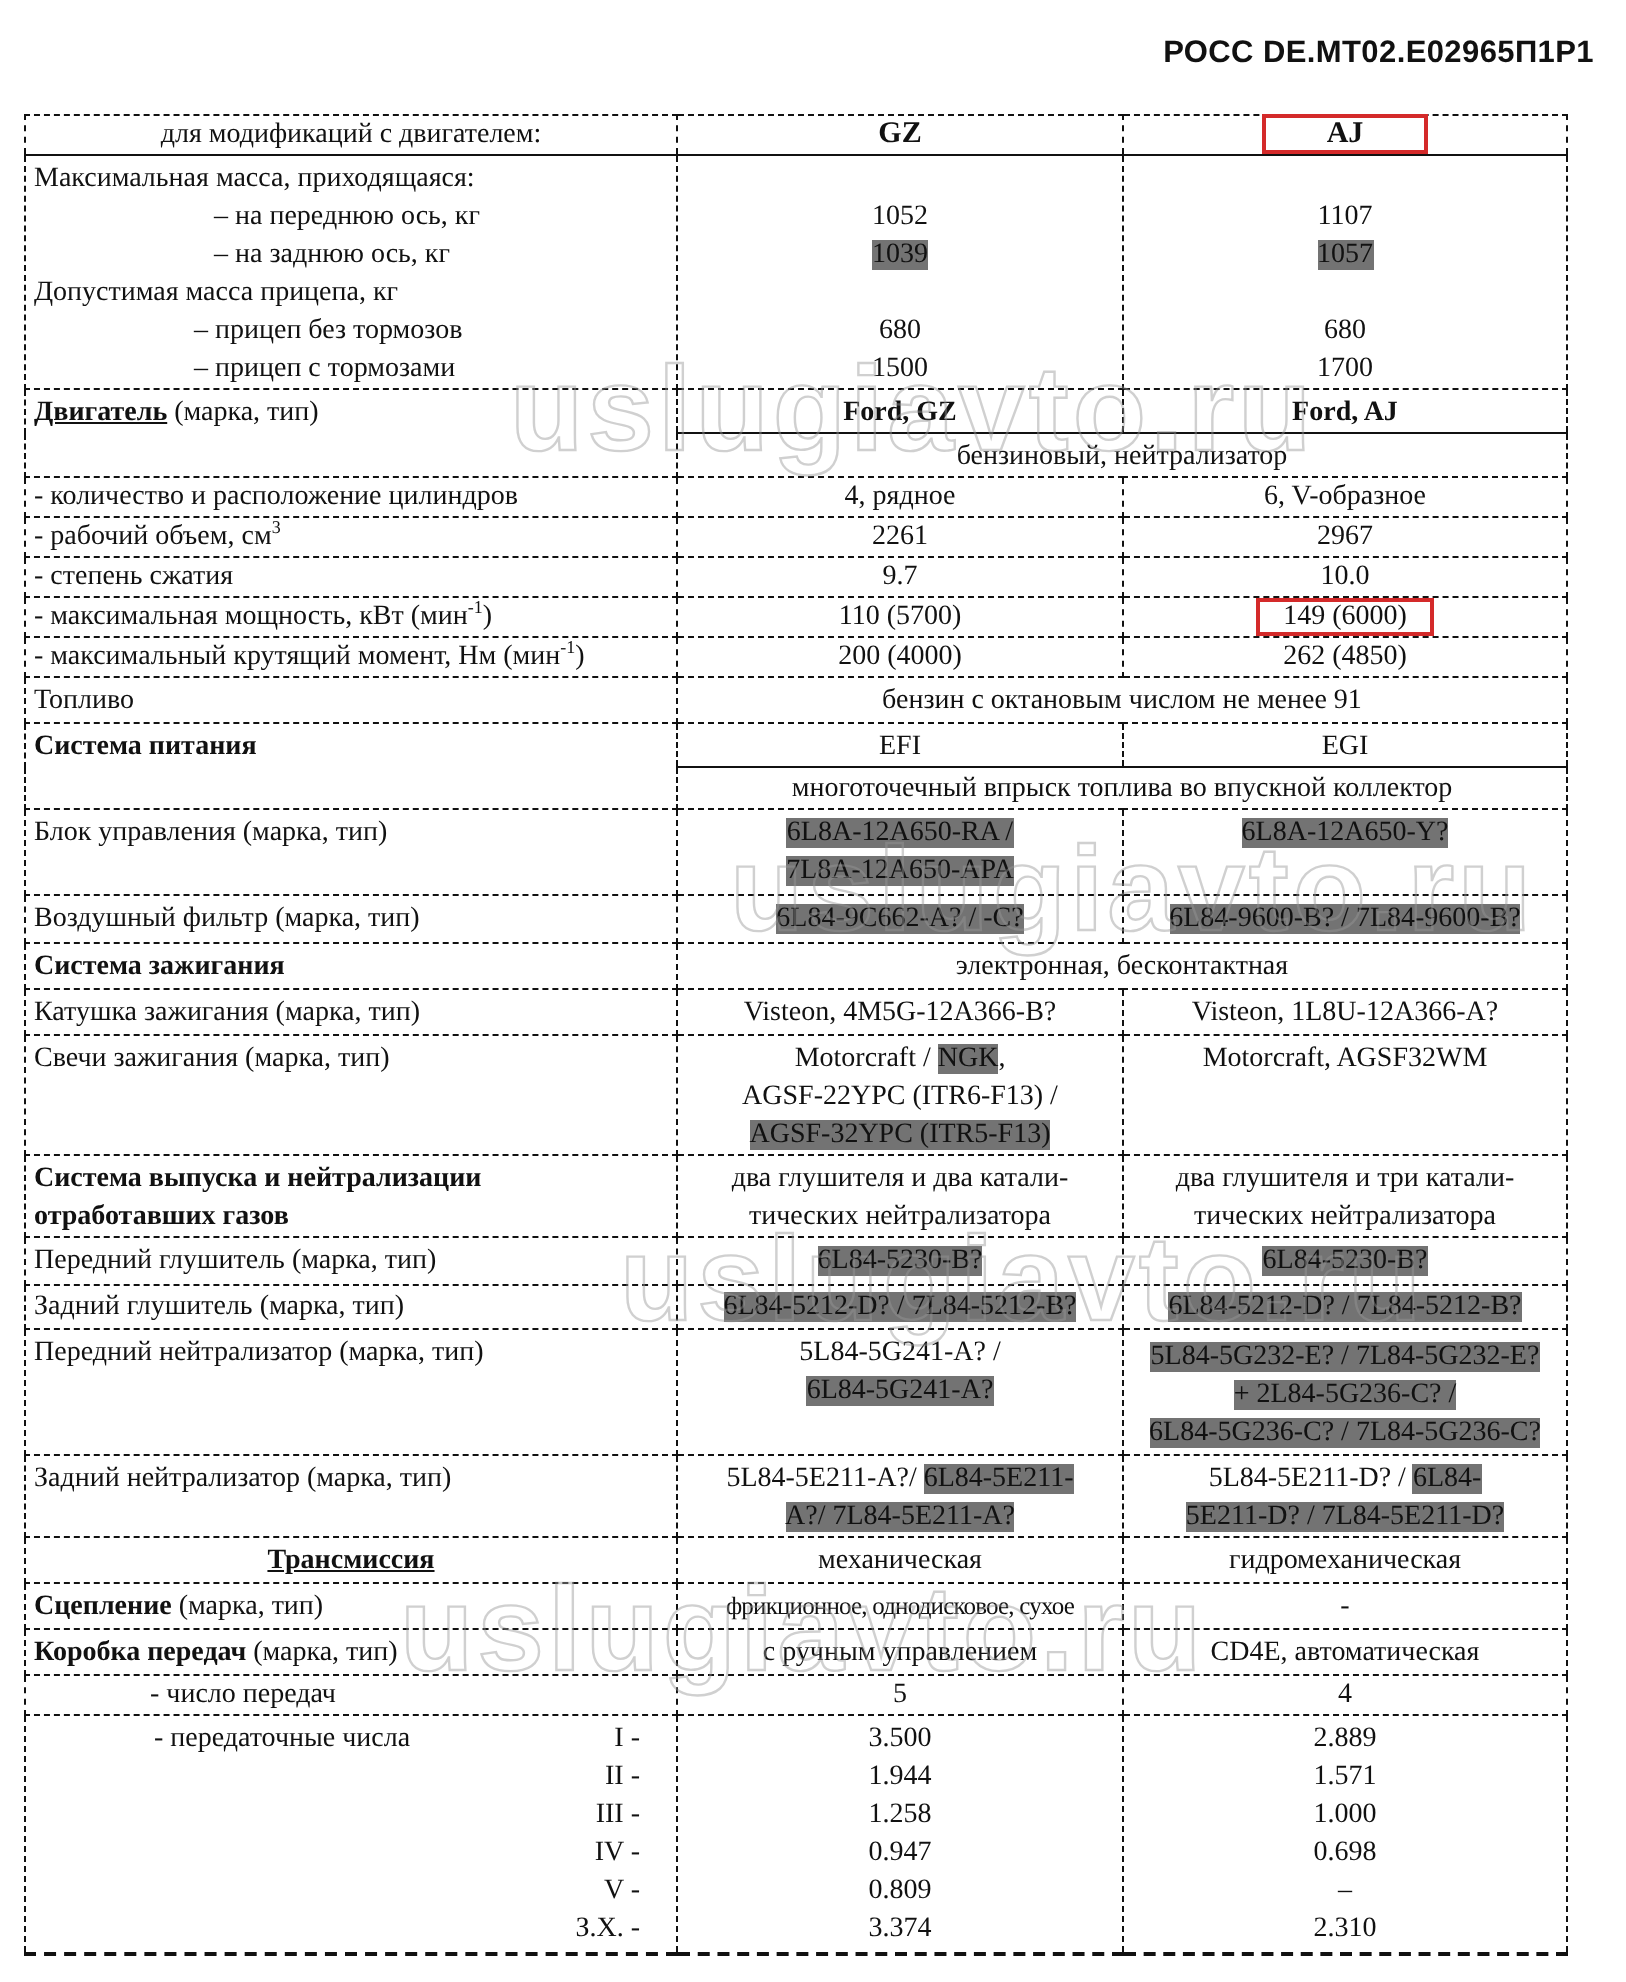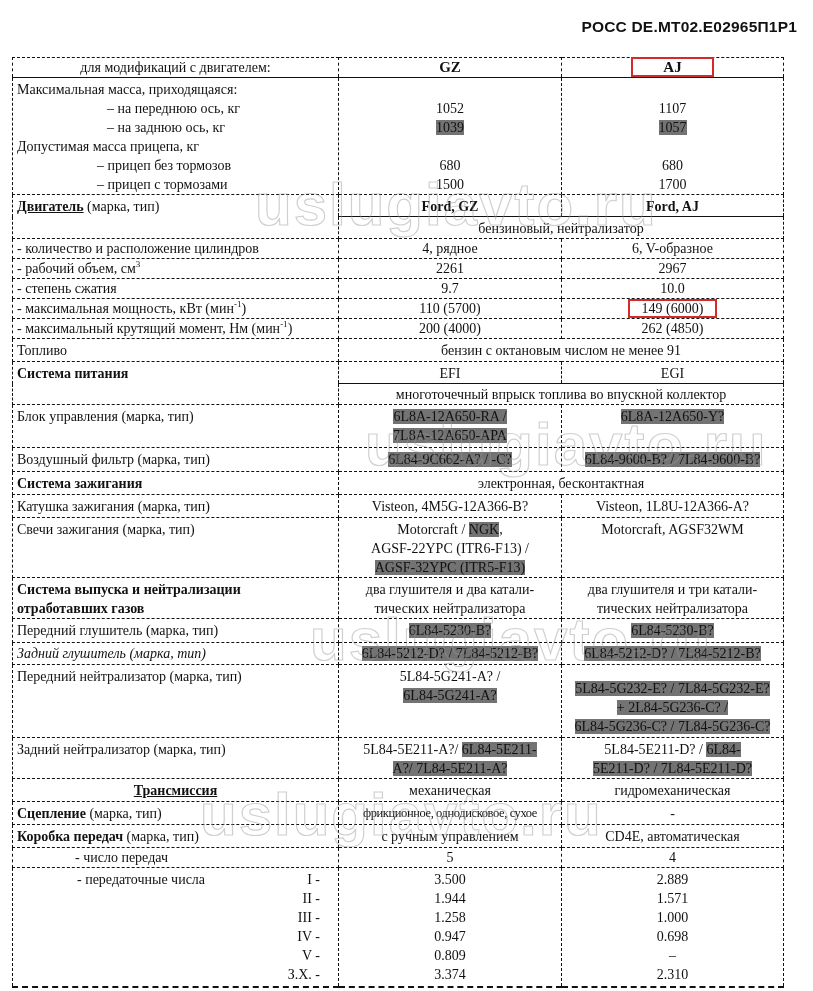--- a/index.html
+++ b/index.html
@@ -161,31 +161,31 @@
     <td class="b" style="padding-top:2px;padding-right:60px;">Система выпуска и нейтрализации отработавших газов</td>
     <td class="c" style="padding-top:2px;">два глушителя и два катали-тических нейтрализатора</td>
     <td class="c" style="padding-top:2px;">два глушителя и три катали-тических  нейтрализатора</td>
   </tr>
   <tr>
     <td style="padding-top:2px;height:21px;">Передний глушитель (марка, тип)</td>
     <td class="c" style="padding-top:2px;"><span class="hl">6L84-5230-B?</span></td>
     <td class="c" style="padding-top:2px;"><span class="hl">6L84-5230-B?</span></td>
   </tr>
   <tr>
-    <td style="padding-top:1px;height:20px;font-style:italic;">Задний глушитель (марка, тип)</td>
+    <td style="padding-top:1px;height:20px;">Задний глушитель (марка, тип)</td>
     <td class="c" style="padding-top:1px;"><span class="hl">6L84-5212-D? / 7L84-5212-B?</span></td>
     <td class="c" style="padding-top:1px;"><span class="hl">6L84-5212-D? / 7L84-5212-B?</span></td>
   </tr>
   <tr>
     <td style="padding-top:2px;">Передний нейтрализатор (марка, тип)</td>
     <td class="c" style="padding-top:2px;">
       <span>5L84-5G241-A? /</span><br>
       <span class="hl">6L84-5G241-A?</span>
     </td>
-    <td class="c" style="padding-top:14px;padding-bottom:1px;">
+    <td class="c" style="padding-top:4px;padding-bottom:1px;">
       <span class="hl">5L84-5G232-E? / 7L84-5G232-E?</span><br>
       <span class="hl">+ 2L84-5G236-C? /</span><br>
       <span class="hl">6L84-5G236-C? / 7L84-5G236-C?</span>
     </td>
   </tr>
   <tr>
     <td style="padding-top:2px;">Задний нейтрализатор (марка, тип)</td>
     <td class="c" style="padding-top:2px;">
       <span>5L84-5E211-A?/ </span><span class="hl">6L84-5E211-</span><br>
       <span class="hl">A?/ 7L84-5E211-A?</span>

